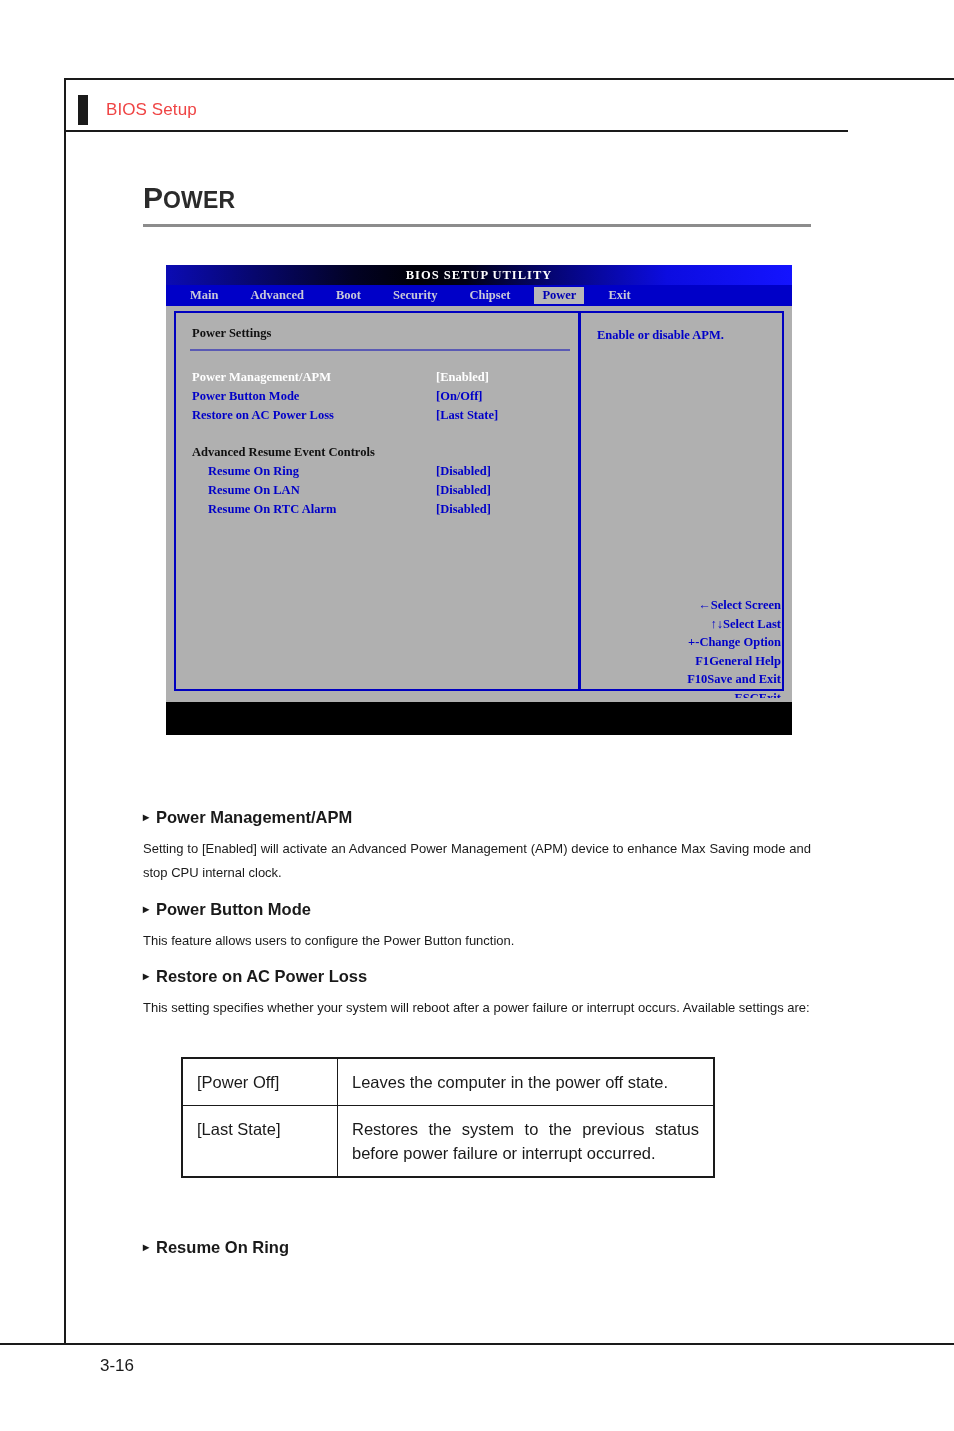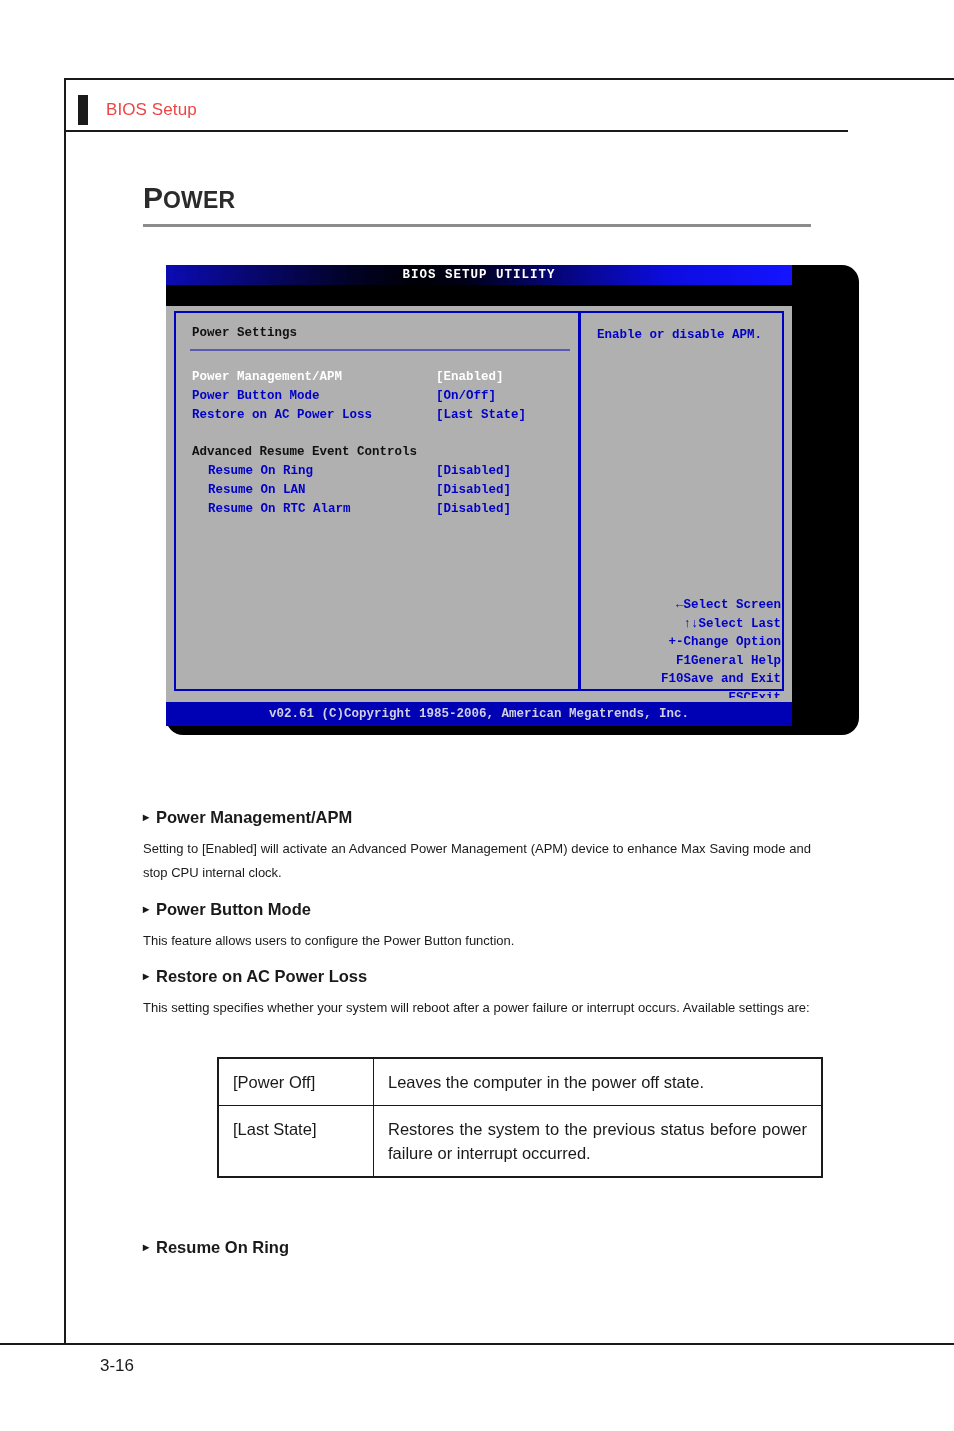--- a/index.html
+++ b/index.html
@@ -64,26 +64,25 @@
   .rule-section {
     position: absolute;
     left: 143px; top: 224px; width: 668px; height: 3px;
     background: #8c8c8c;
   }
 
   
   .bios {
     position: absolute;
     left: 166px; top: 265px;
-    width: 693px; height: 470px;
+    width: 626px; height: 470px;
     background: #000000;
-    font-family: Liberation Mono, monospace;
+    font-family: Liberation Serif, serif;
     font-size: 12.5px;
     line-height: 1;
-    border-radius: 17px;
   }
   .bios-titlebar {
     position: absolute; left: 0; top: 0; width: 626px; height: 20px;
     background: linear-gradient(to right,
         #0b0bb4 0%, #07076e 14%, #020224 30%, #000008 40%,
         #000018 48%, #050575 62%, #0c0ce0 80%, #1414ff 100%);
     color: #ffffff;
     display: flex; align-items: center; justify-content: center;
     font-weight: bold;
     letter-spacing: 1px;
@@ -189,25 +188,24 @@
   }
   .item-body {
     font-size: 13px; line-height: 24px; color: #1a1a1a;
     margin: 0; text-align: justify;
   }
   .item-body.nojustify { text-align: left; }
 
   
   .opt-table {
     position: absolute;
-    left: 181px; top: 1057px; width: 606px;
+    left: 181px; top: 1057px; width: 534px;
     border-collapse: collapse;
     border: 2px solid #1a1a1a;
     font-size: 16.5px;
-    margin-left: 36px;
   }
   .opt-table td {
     border: 1px solid #1a1a1a;
     padding: 11px 14px;
     vertical-align: top;
     line-height: 24px;
   }
   .opt-table td.key { width: 126px; white-space: nowrap; }
   .opt-table td.desc { text-align: justify; }
 
@@ -234,20 +232,29 @@
   <span class="cap">P</span><span class="rest">OWER</span>
 </div>
 <div class="rule-section"></div>
 
 <div class="bios">
 
   <div class="bios-titlebar">
     <span>BIOS SETUP UTILITY</span>
   </div>
 
+  <div class="bios-menubar">
+    <div class="tab">Main</div>
+    <div class="tab">Advanced</div>
+    <div class="tab">Boot</div>
+    <div class="tab">Security</div>
+    <div class="tab">Chipset</div>
+    <div class="tab active">Power</div>
+    <div class="tab">Exit</div>
+  </div>
 
   <div class="bios-body">
 
     <div class="bios-panel-left">
       <div class="panel-heading">Power Settings</div>
       <div class="panel-underline"></div>
 
       <div class="setting-row selected" style="top:58px">
         <span class="name">Power Management/APM</span>
         <span class="val">[Enabled]</span>
@@ -287,23 +294,20 @@
         <span class="row"><span class="k">+-</span><span>Change Option</span></span>
         <span class="row"><span class="k">F1</span><span>General Help</span></span>
         <span class="row"><span class="k">F10</span><span>Save and Exit</span></span>
         <span class="row"><span class="k">ESC</span><span>Exit</span></span>
       </div>
     </div>
 
   </div>
 
   <div class="bios-footer-top"></div>
-  <div class="bios-footer">
-    <span>v02.61 (C)Copyright 1985-2006, American Megatrends, Inc.</span>
-  </div>
 </div>
 
 <div class="prose" style="top:808px">
   <p class="item-head">
     <span class="bullet">▸</span><span>Power Management/APM</span>
   </p>
   <p class="item-body">Setting to [Enabled] will activate an Advanced Power Management (APM) device to enhance Max Saving mode and stop CPU internal clock.</p>
 </div>
 
 <div class="prose" style="top:900px">

